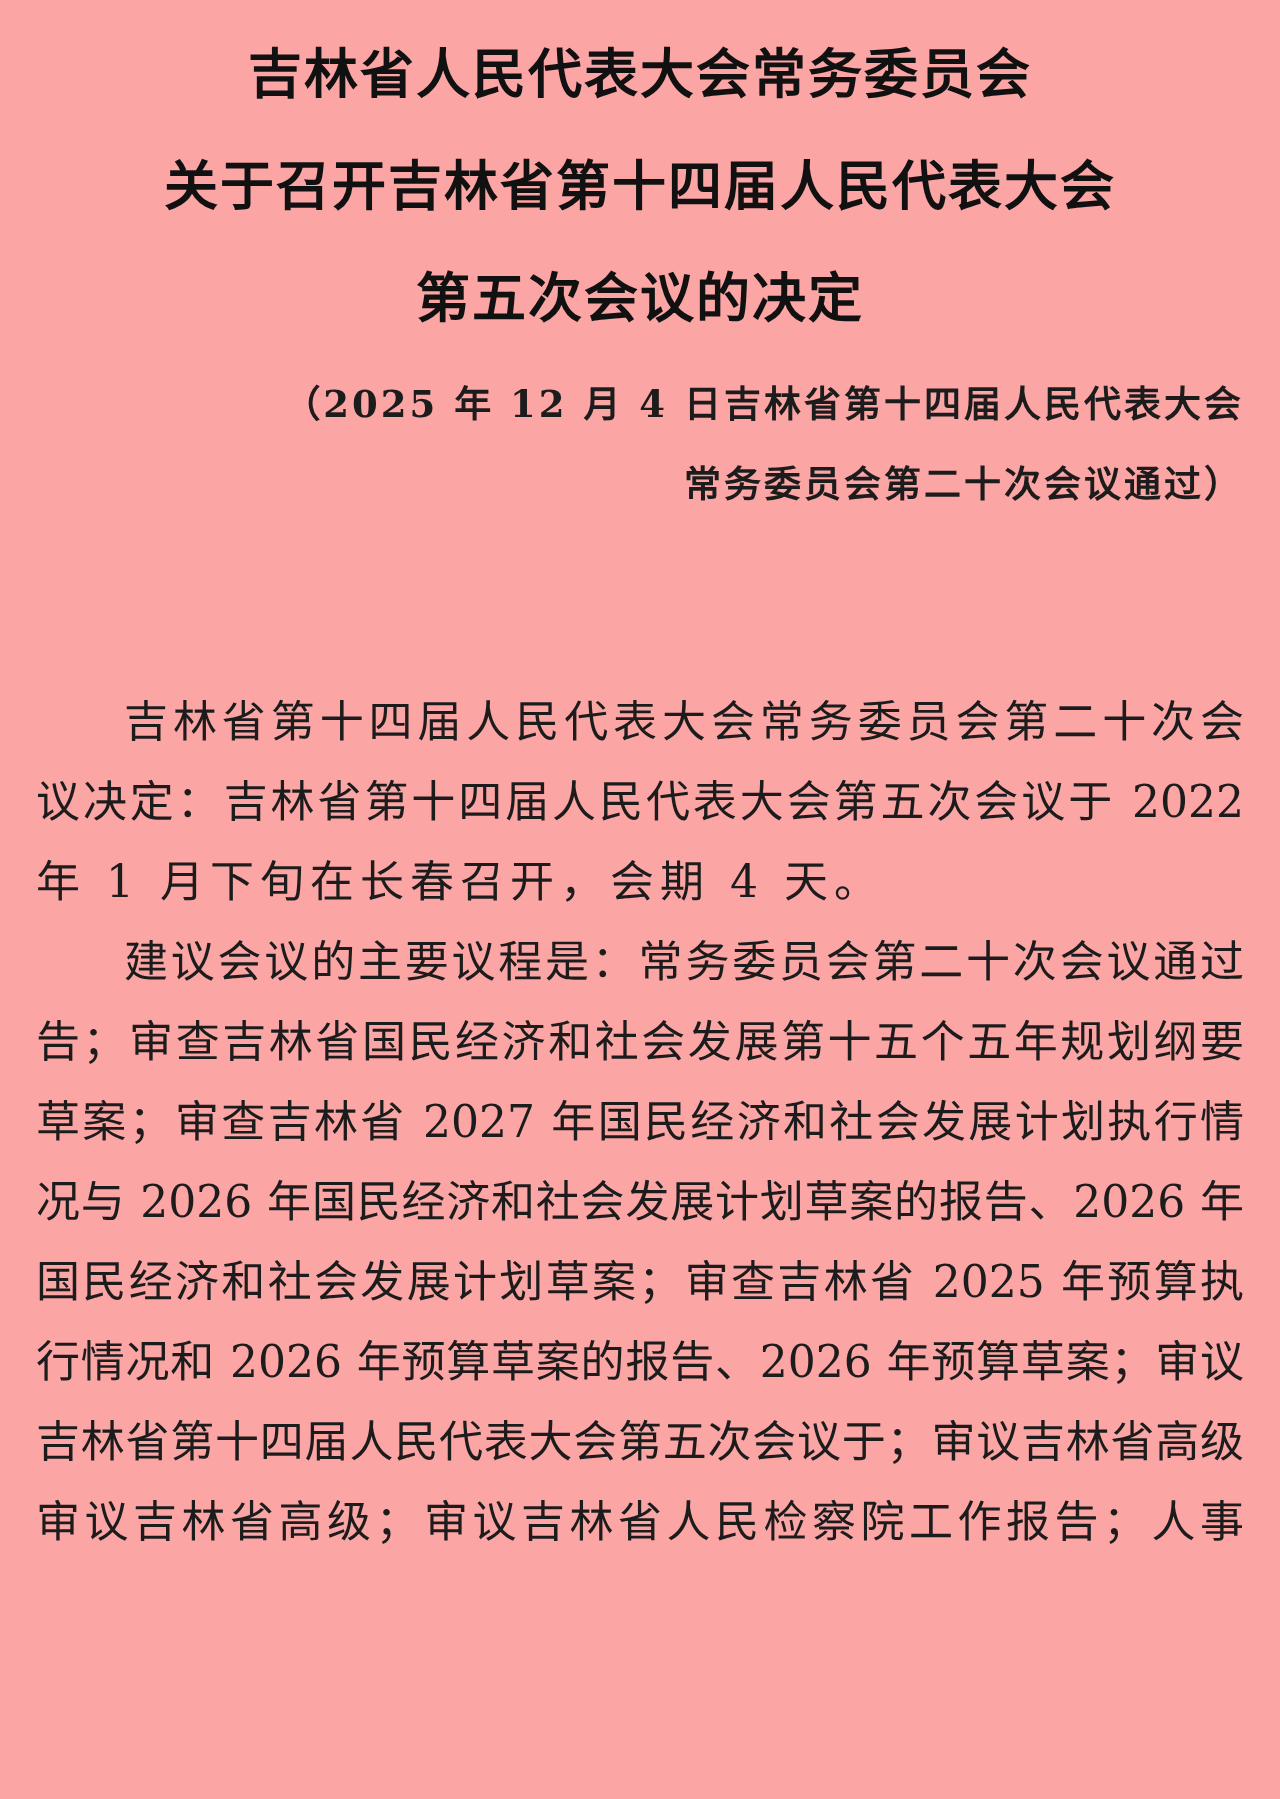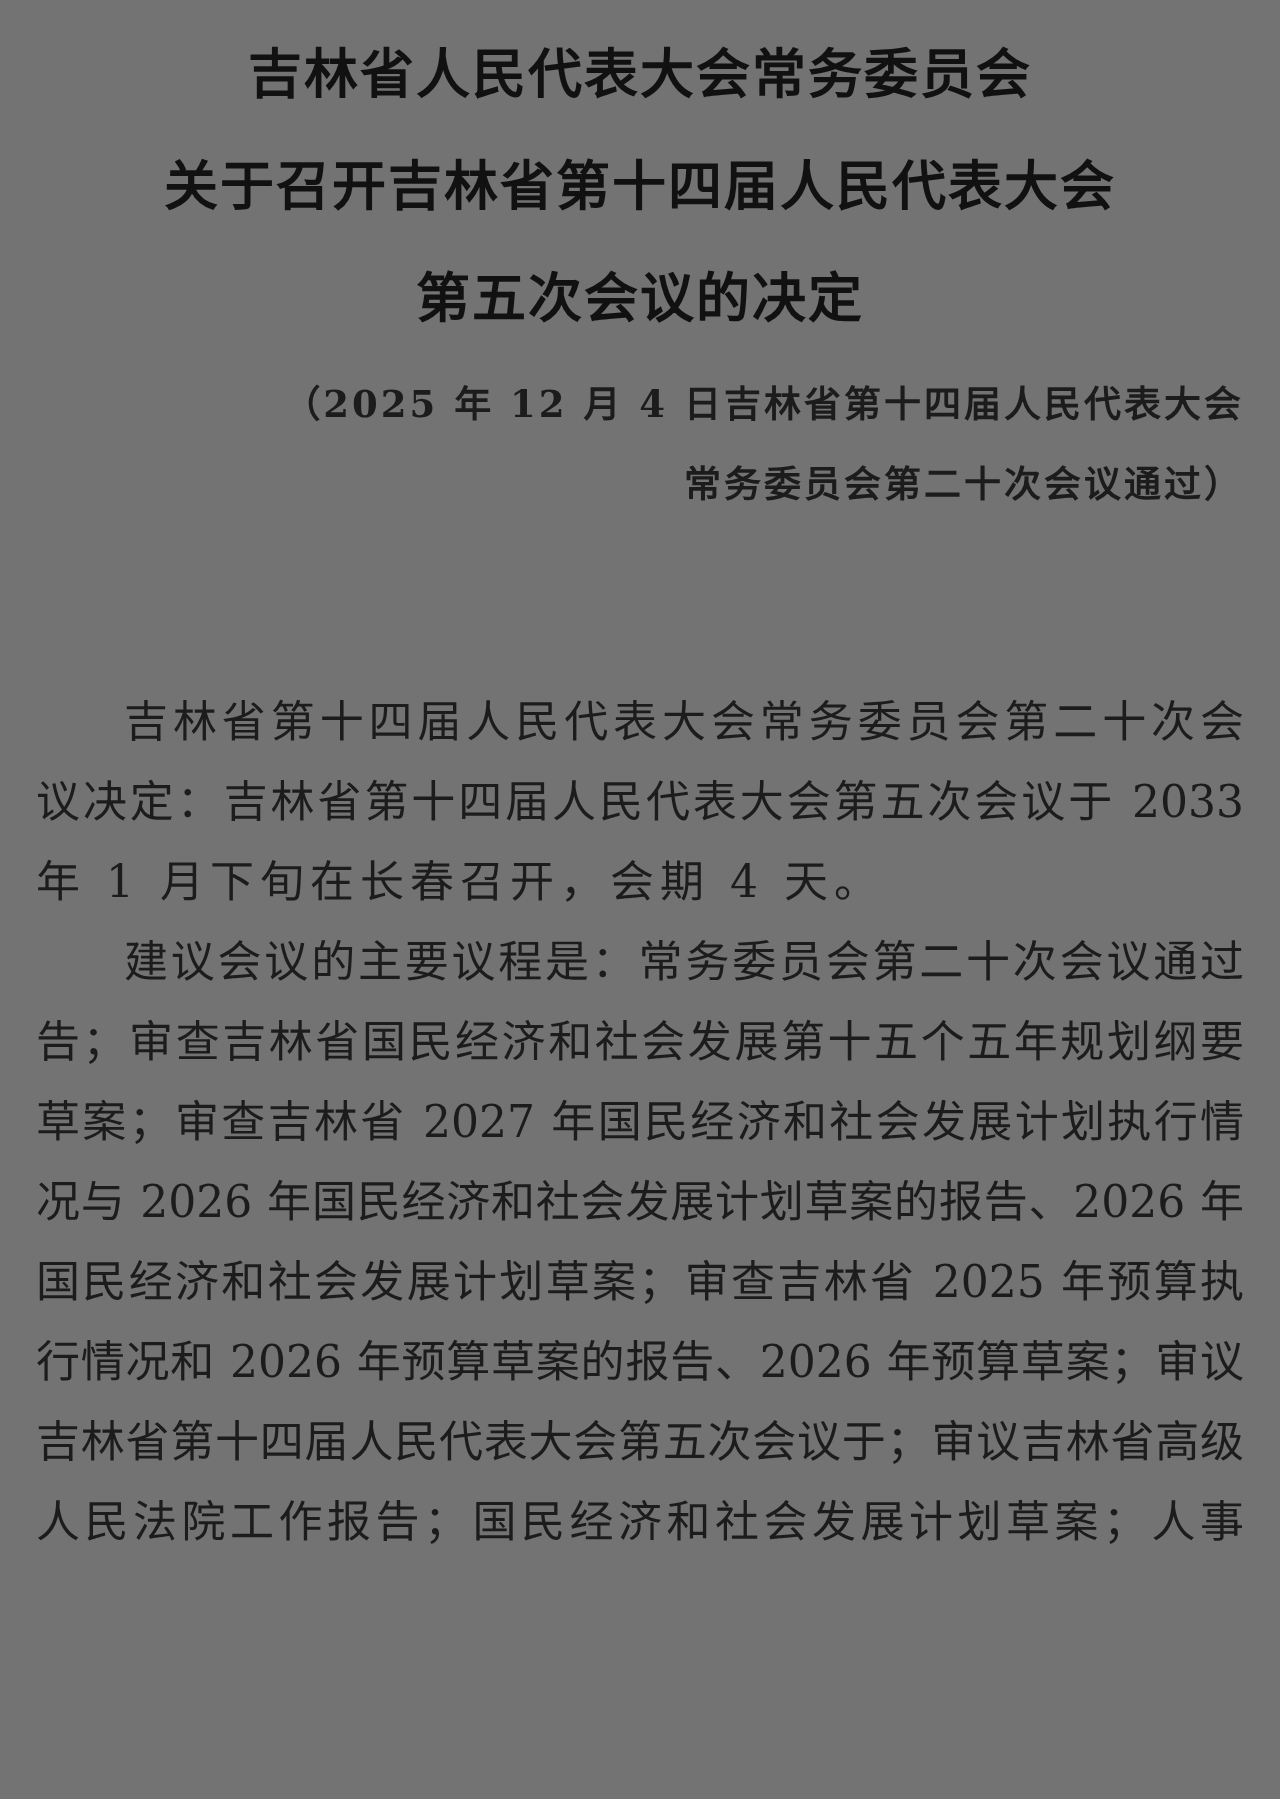--- a/index.html
+++ b/index.html
@@ -5,21 +5,21 @@
   html, body {
     margin: 0;
     padding: 0;
     background: #ffffff;
   }
   .page {
     position: relative;
     width: 1280px;
     height: 1799px;
     margin: 0 auto;
-    background: #737373;
+    background: #fca5a5;
     color: #1c1c1c;
     font-family: "DejaVu Serif", "Liberation Serif", serif;
     overflow: hidden;
     box-sizing: border-box;
     padding: 18px 36px 0 36px;
   }
   
   .title {
     margin: 0;
     padding: 0;
@@ -84,29 +84,29 @@
 
   <div class="subtitle">
     <div class="subtitle-line">（2025 年 12 月 4 日吉林省第十四届人民代表大会</div>
     <div class="subtitle-line">常务委员会第二十次会议通过）</div>
   </div>
 
   <div class="doc-body">
 
     <div class="paragraph">
       <div class="bline indent">吉林省第十四届人民代表大会常务委员会第二十次会</div>
-      <div class="bline">议决定：吉林省第十四届人民代表大会第五次会议于 2033</div>
+      <div class="bline">议决定：吉林省第十四届人民代表大会第五次会议于 2022</div>
       <div class="bline para-end">年 1 月下旬在长春召开，会期 4 天。</div>
     </div>
 
     <div class="paragraph">
       <div class="bline indent">建议会议的主要议程是：常务委员会第二十次会议通过</div>
       <div class="bline">告；审查吉林省国民经济和社会发展第十五个五年规划纲要</div>
       <div class="bline">草案；审查吉林省 2027 年国民经济和社会发展计划执行情</div>
       <div class="bline">况与 2026 年国民经济和社会发展计划草案的报告、2026 年</div>
       <div class="bline">国民经济和社会发展计划草案；审查吉林省 2025 年预算执</div>
       <div class="bline">行情况和 2026 年预算草案的报告、2026 年预算草案；审议</div>
       <div class="bline">吉林省第十四届人民代表大会第五次会议于；审议吉林省高级</div>
-      <div class="bline">人民法院工作报告；国民经济和社会发展计划草案；人事</div>
+      <div class="bline">审议吉林省高级；审议吉林省人民检察院工作报告；人事</div>
     </div>
 
   </div>
 </div>
 
 </body></html>

